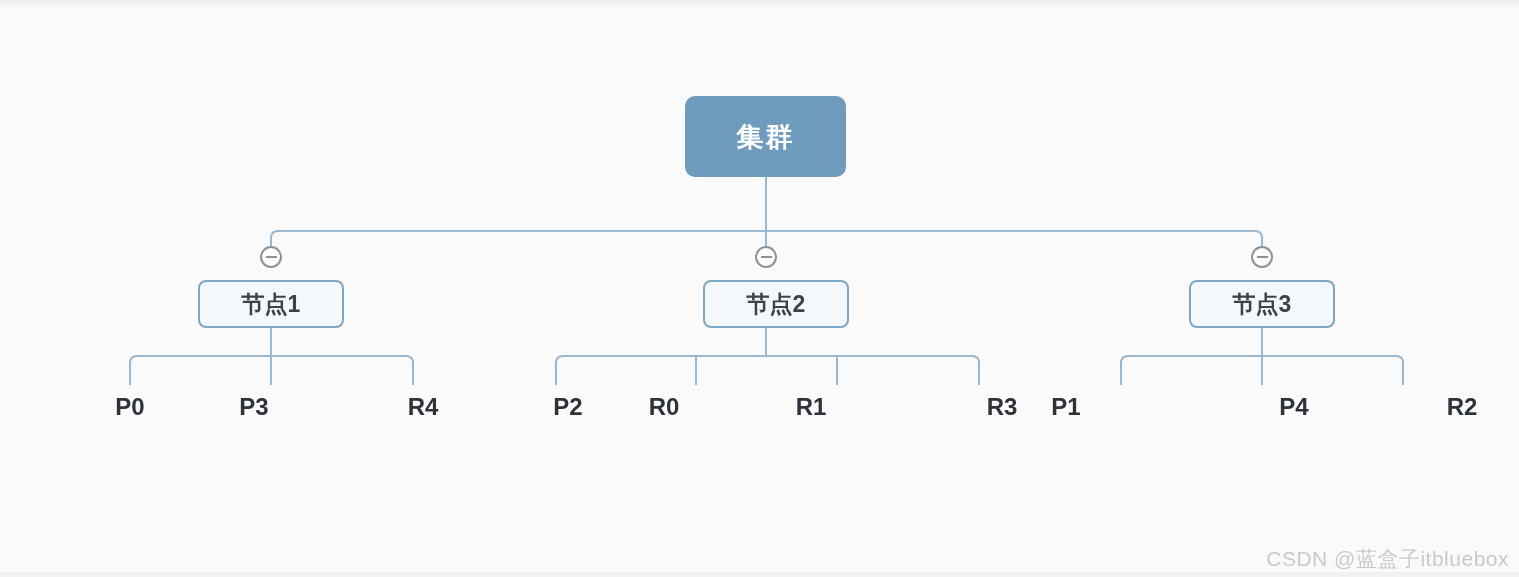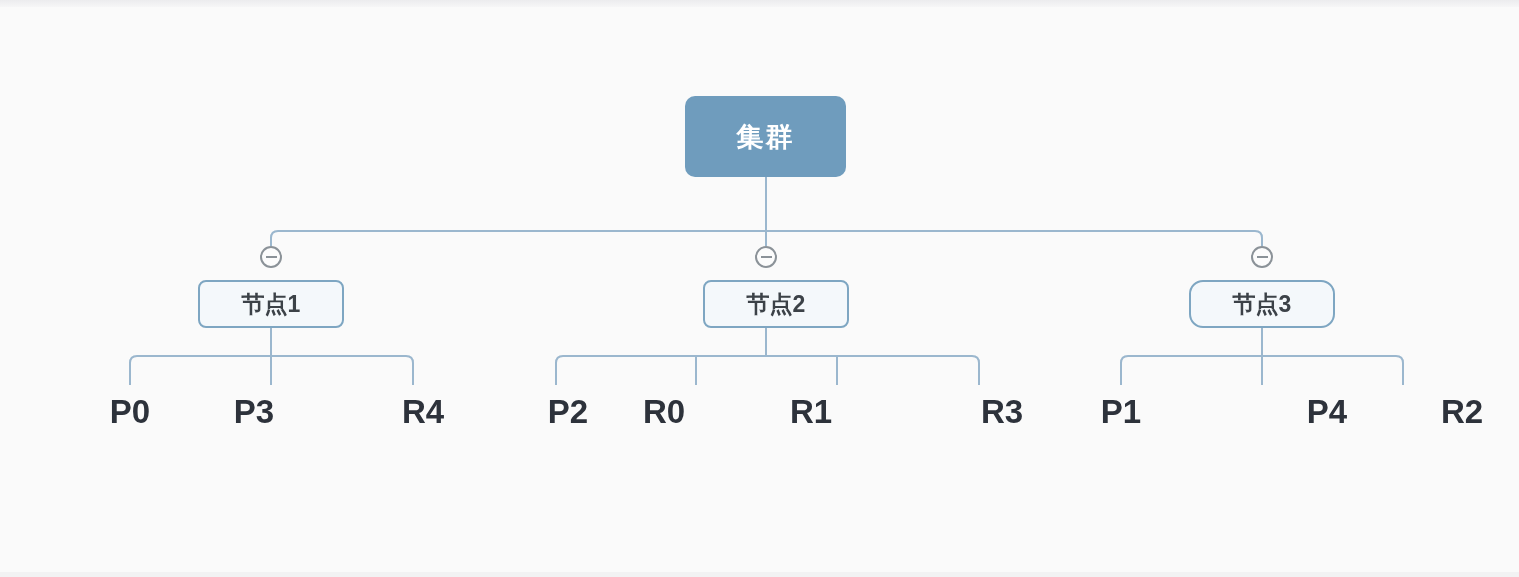--- a/index.html
+++ b/index.html
@@ -62,21 +62,21 @@
     display: flex;
     align-items: center;
     justify-content: center;
     color: var(--c-node_text, #3c4248);
     font-size: 23px;
     font-weight: 600;
     cursor: pointer;
   }
   .node-box.n1 { left: 198px; }
   .node-box.n2 { left: 693px; margin-left: 10px; }
-  .node-box.n3 { left: 1189px; border-radius: 14px; }
+  .node-box.n3 { left: 1189px; }
   .collapse {
     position: absolute;
     top: 246px;
     width: 18px; height: 18px;
     box-sizing: content-box;
     border: 2px solid var(--c-collapse, #8b9298);
     border-radius: 50%;
     background: #fcfcfc;
     display: flex;
     align-items: center;
@@ -88,21 +88,21 @@
     background: var(--c-collapse, #8b9298);
   }
   .collapse.c1 { left: 260px; }
   .collapse.c2 { left: 755px; }
   .collapse.c3 { left: 1251px; }
   .leaf {
     position: absolute;
     top: 393px;
     transform: translateX(-50%);
     color: var(--c-leaf_text, #2d323b);
-    font-size: 33px;
+    font-size: 24px;
     font-weight: 600;
     white-space: nowrap;
     cursor: pointer;
   }
   .watermark {
     position: absolute;
     right: 10px;
     top: 545px;
     color: var(--c-watermark_text, #c9c9c9);
     font-size: 21px;
@@ -149,19 +149,20 @@
 
   <div class="leaf" style="left:130px">P0</div>
   <div class="leaf" style="left:254px">P3</div>
   <div class="leaf" style="left:423px">R4</div>
 
   <div class="leaf" style="left:568px">P2</div>
   <div class="leaf" style="left:664px">R0</div>
   <div class="leaf" style="left:811px">R1</div>
   <div class="leaf" style="left:1002px">R3</div>
 
-  <div class="leaf" style="left:1121px">P1</div>
-  <div class="leaf" style="left:1327px">P4</div>
+  <div class="leaf" style="left:1066px">P1</div>
+  <div class="leaf" style="left:1294px">P4</div>
   <div class="leaf" style="left:1462px">R2</div>
 
+  <div class="watermark">CSDN @蓝盒子itbluebox</div>
 
   <div class="bottom-edge"></div>
 </div>
 
 </body></html>

